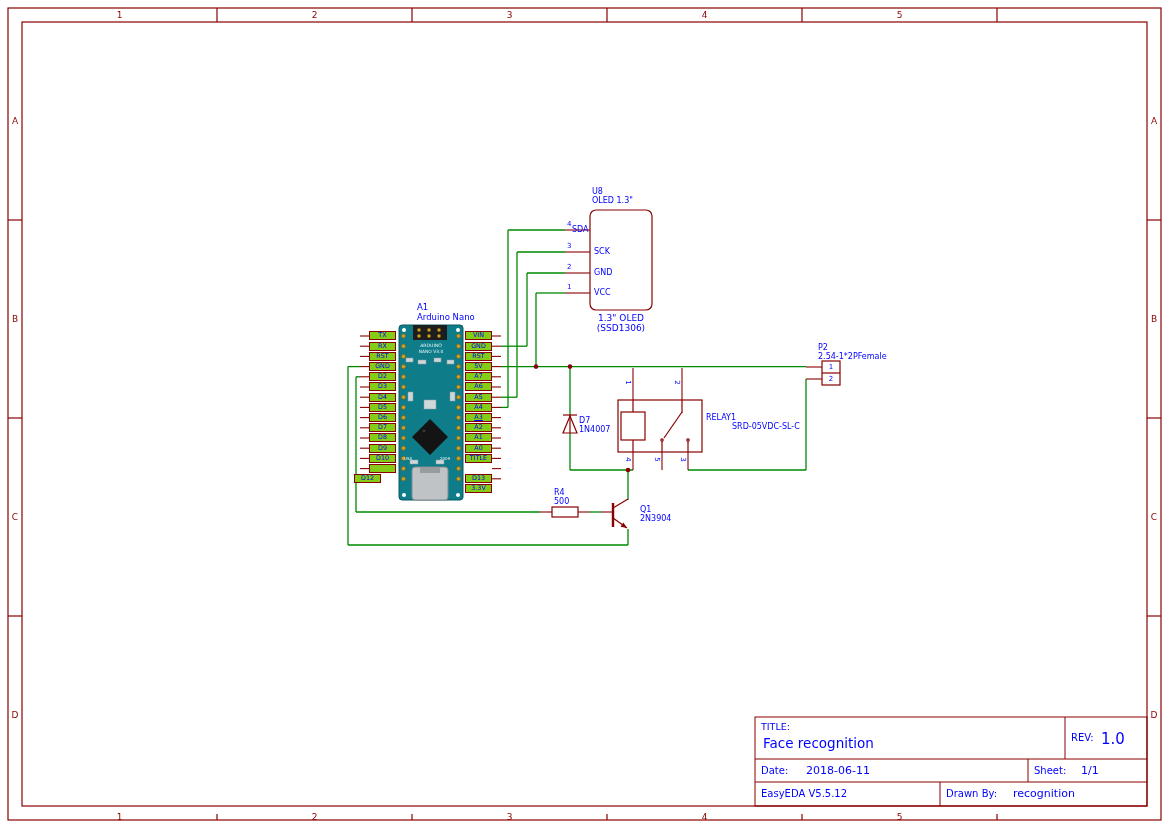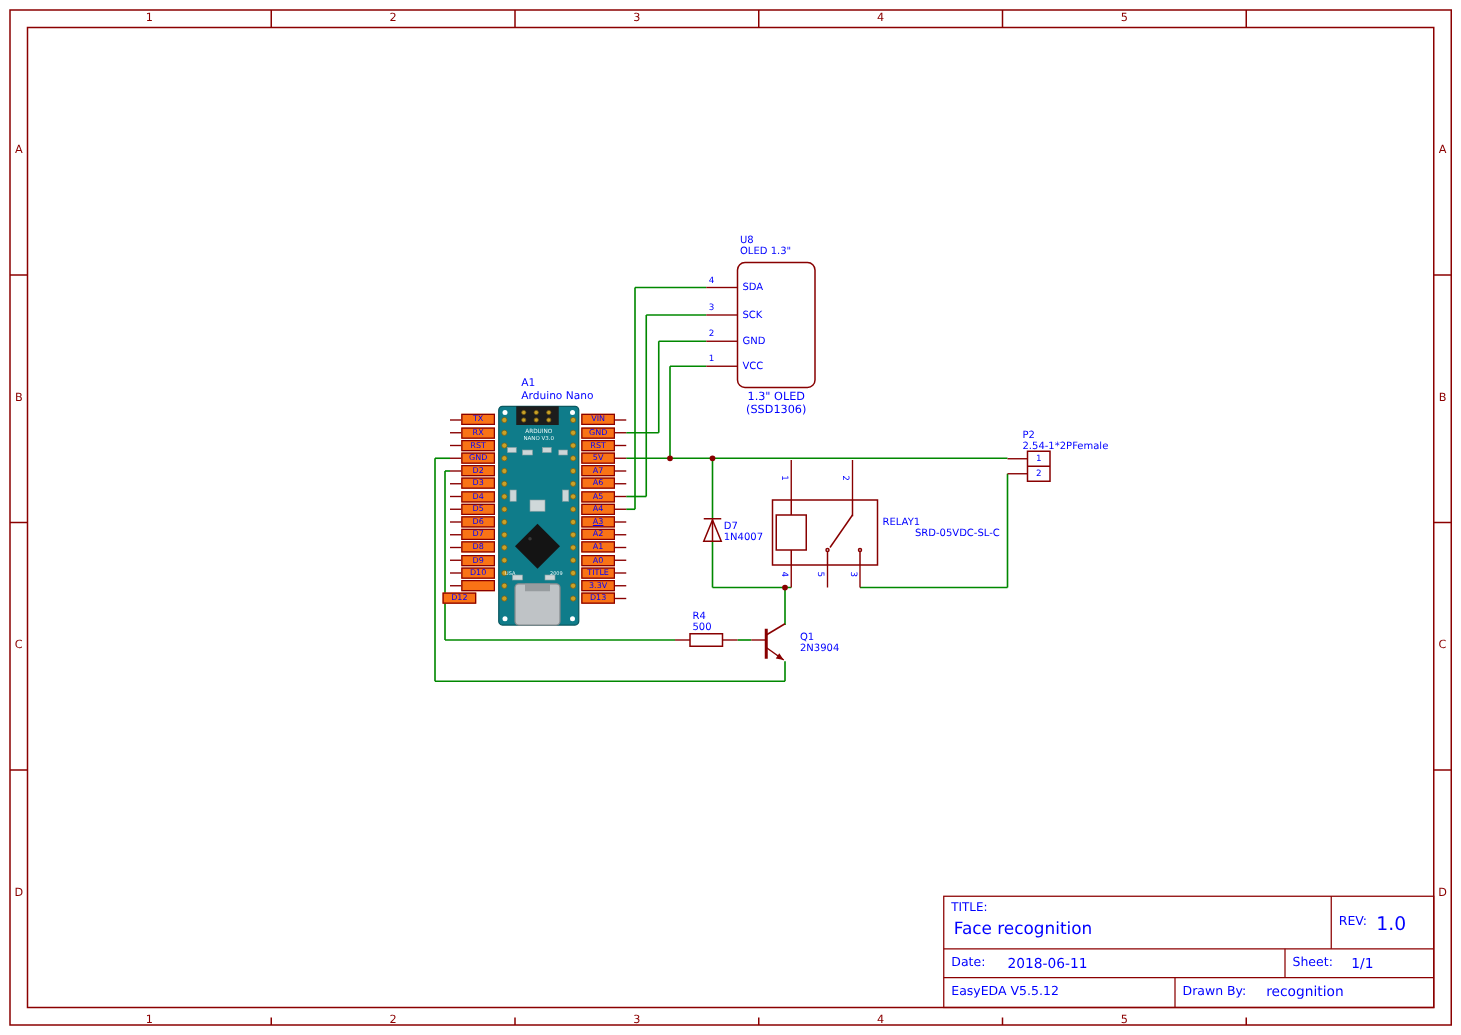--- a/index.html
+++ b/index.html
@@ -11,21 +11,21 @@
   .pin{stroke:#880000;stroke-width:1.1;fill:none}
   .sym{stroke:#880000;stroke-width:1.2;fill:none}
   .frame{stroke:#8b0000;stroke-width:1.2;fill:none}
   .tbl{stroke:#8b0000;stroke-width:1;fill:none}
   .pad{fill:#c9a227;stroke:#7a5c12;stroke-width:0.6}
   .lbl{position:absolute;color:#0000ff;font-size:8px;line-height:1;white-space:nowrap}
   .num{position:absolute;color:#0000ff;font-size:7px;line-height:1;white-space:nowrap}
   .rot{transform:rotate(90deg);transform-origin:center center}
   .cap{position:absolute;color:#0000ff;font-size:9px;line-height:1;white-space:nowrap}
   .frame-lbl{position:absolute;color:#8b0000;font-size:9px;line-height:1;transform:translate(-50%,-50%)}
-  .pinbox{position:absolute;width:27px;height:9px;border:1px solid #880000;background:#f97316;
+  .pinbox{position:absolute;width:27px;height:9px;border:1px solid #880000;background:#84cc16;
           color:#0000ff;font-size:6.4px;line-height:7.4px;text-align:center;overflow:hidden;white-space:nowrap}
   .tb{position:absolute;color:#0000ff;white-space:nowrap;line-height:1}
   .silk{position:absolute;color:#e6f6f6;line-height:1;white-space:nowrap}
   .pnum-cell{position:absolute;width:18px;text-align:center;color:#0000ff;font-size:7px;line-height:1}
 </style>
 </head>
 <body>
 
 <div id="stage">
 
@@ -283,36 +283,36 @@
       <div class="pinbox" style="left: 465px; top: 362px;">5V</div>
       <div class="pinbox" style="left: 465px; top: 372.2px;">A7</div>
       <div class="pinbox" style="left: 465px; top: 382.4px;">A6</div>
       <div class="pinbox" style="left: 465px; top: 392.6px;">A5</div>
       <div class="pinbox" style="left: 465px; top: 402.8px;">A4</div>
       <div class="pinbox" style="left: 465px; top: 413px; text-decoration: underline;">A3</div>
       <div class="pinbox" style="left: 465px; top: 423.2px;">A2</div>
       <div class="pinbox" style="left: 465px; top: 433.4px;">A1</div>
       <div class="pinbox" style="left: 465px; top: 443.6px;">A0</div>
       <div class="pinbox" style="left: 465px; top: 453.8px;">TITLE</div>
-      <div class="pinbox" style="left: 465px; top: 464px;">3.3V</div>
+      <div class="pinbox" style="left: 465px; top: 484px;">3.3V</div>
       <div class="pinbox" style="left: 465px; top: 474.2px;">D13</div>
     </div>
 
   <span class="silk" style="left:399px;top:344px;width:64px;text-align:center;font-size:4.6px">ARDUINO</span>
   <span class="silk" style="left:399px;top:350px;width:64px;text-align:center;font-size:4.4px">NANO V3.0</span>
   <span class="silk" style="left:404px;top:457px;font-size:4px">USA</span>
   <span class="silk" style="left:440px;top:457px;font-size:4px">2009</span>
 
   <span class="lbl" style="left:592px;top:188px">U8</span>
   <span class="lbl" style="left:592px;top:197px">OLED 1.3"</span>
   <span class="num" style="left:567px;top:221px">4</span>
   <span class="num" style="left:567px;top:243px">3</span>
   <span class="num" style="left:567px;top:264px">2</span>
   <span class="num" style="left:567px;top:284px">1</span>
-  <span class="lbl" style="left:594px;top:226px">SDA</span>
+  <span class="lbl" style="left:572px;top:226px">SDA</span>
   <span class="lbl" style="left:594px;top:248px">SCK</span>
   <span class="lbl" style="left:594px;top:269px">GND</span>
   <span class="lbl" style="left:594px;top:289px">VCC</span>
   <span class="cap" style="left:590px;top:314px;width:62px;text-align:center">1.3" OLED</span>
   <span class="cap" style="left:590px;top:324px;width:62px;text-align:center">(SSD1306)</span>
 
   <span class="lbl" style="left:818px;top:344px">P2</span>
   <span class="lbl" style="left:818px;top:353px">2.54-1*2PFemale</span>
   <span class="pnum-cell" style="left:822px;top:364px">1</span>
   <span class="pnum-cell" style="left:822px;top:376px">2</span>

